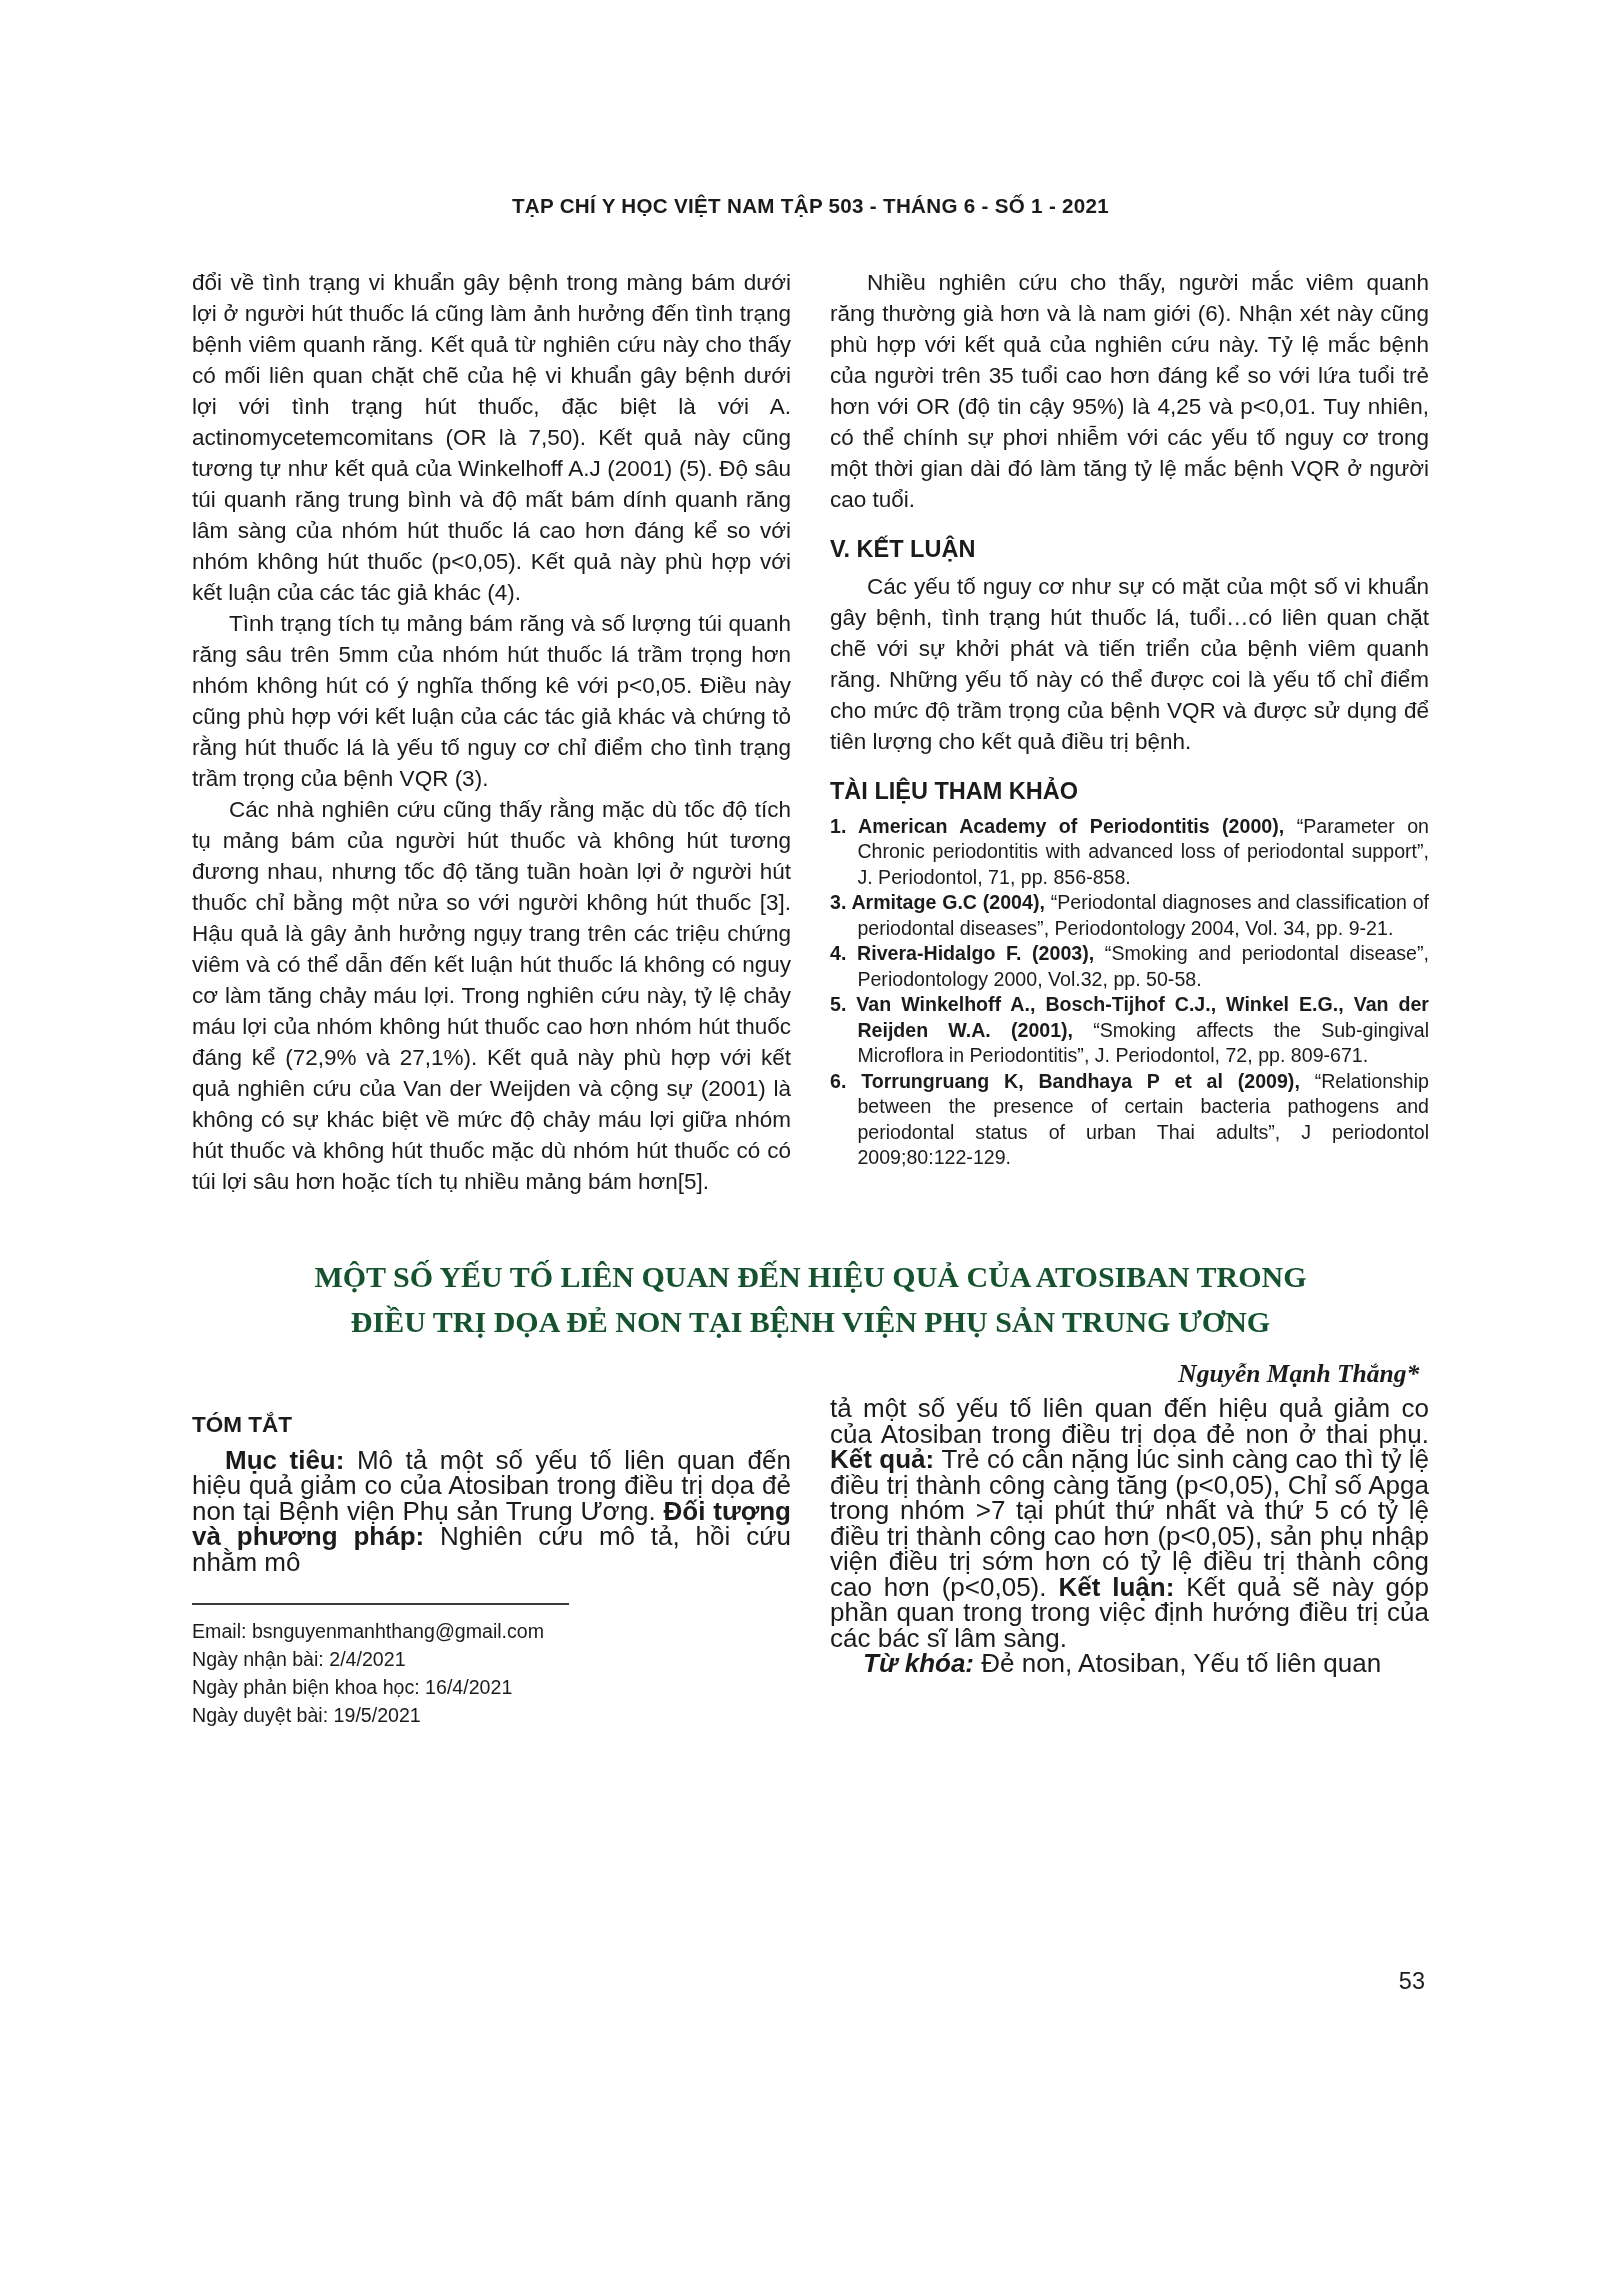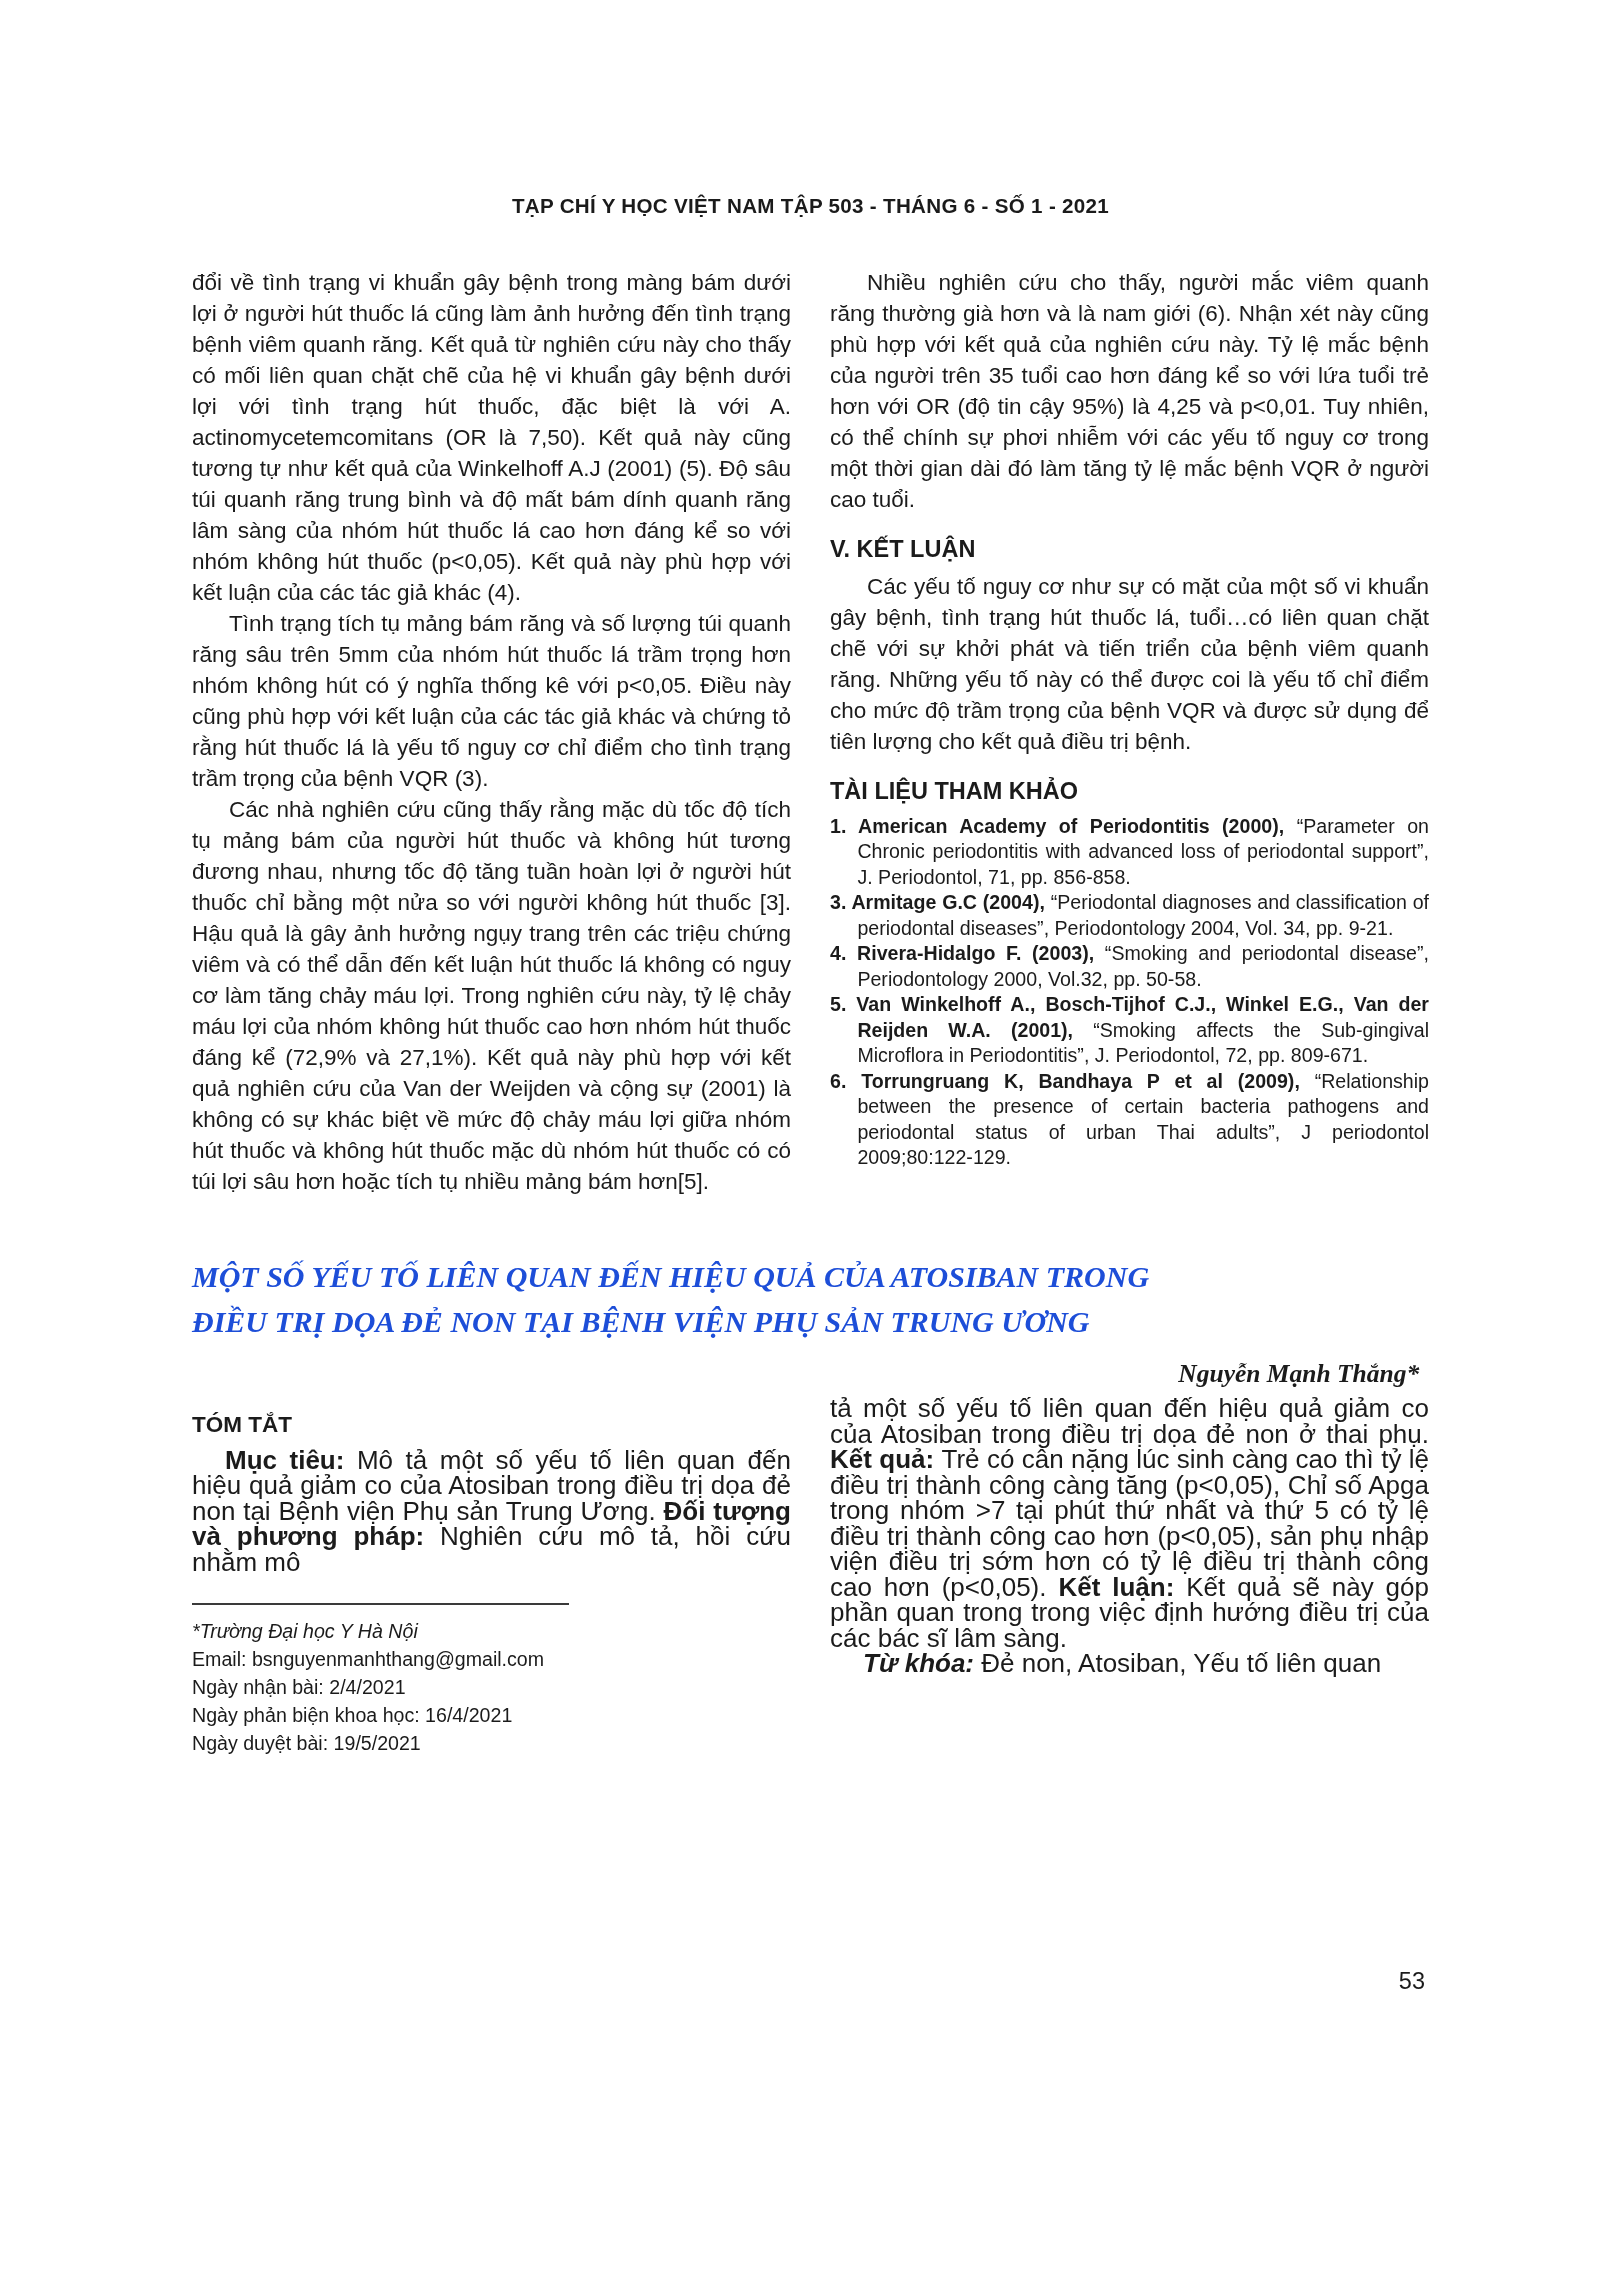--- a/index.html
+++ b/index.html
@@ -54,23 +54,22 @@
 
   .b { font-weight: 700; }
   .i { font-style: italic; }
 
   .article-head { margin-top: 57px; }
   .article-title {
     font-family: "Liberation Serif", serif;
     font-weight: 700;
     font-size: 30px;
     line-height: 45px;
-    text-align: left;
-    color: #1d4ed8;
-    font-style: italic;
+    text-align: center;
+    color: #14532d;
   }
   .author {
     font-family: "Liberation Serif", serif;
     font-weight: 700;
     font-style: italic;
     font-size: 25.5px;
     line-height: 31px;
     text-align: right;
     margin-top: 13.7px;
     padding-right: 9.8px;
@@ -149,21 +148,20 @@
     </div>
     <div class="author">Nguyễn Mạnh Thắng*</div>
   </section>
 
   <section class="two-col abstract-sec">
     <div class="col">
       <h3 class="abs-head">TÓM TẮT</h3>
       <p class="small small-indent"><span class="b">Mục tiêu: </span><span>Mô tả một số yếu tố liên quan đến hiệu quả giảm co của Atosiban trong điều trị dọa đẻ non tại Bệnh viện Phụ sản Trung Ương. </span><span class="b">Đối tượng và phương pháp: </span><span>Nghiên cứu mô tả, hồi cứu nhằm mô</span></p>
       <div class="footnote">
         <div class="fn-rule"></div>
-        <div class="fn-line i">*Trường Đại học Y Hà Nội</div>
         <div class="fn-line">Email: bsnguyenmanhthang@gmail.com</div>
         <div class="fn-line">Ngày nhận bài: 2/4/2021</div>
         <div class="fn-line">Ngày phản biện khoa học: 16/4/2021</div>
         <div class="fn-line">Ngày duyệt bài: 19/5/2021</div>
       </div>
     </div>
     <div class="col">
       <p class="small"><span>tả một số yếu tố liên quan đến hiệu quả giảm co của Atosiban trong điều trị dọa đẻ non ở thai phụ. </span><span class="b">Kết quả: </span><span>Trẻ có cân nặng lúc sinh càng cao thì tỷ lệ điều trị thành công càng tăng (p&lt;0,05), Chỉ số Apga trong nhóm &gt;7 tại phút thứ nhất và thứ 5 có tỷ lệ điều trị thành công cao hơn (p&lt;0,05), sản phụ nhập viện điều trị sớm hơn có tỷ lệ điều trị thành công cao hơn (p&lt;0,05). </span><span class="b">Kết luận: </span><span>Kết quả sẽ này góp phần quan trong trong việc định hướng điều trị của các bác sĩ lâm sàng.</span></p>
       <p class="small small-indent keywords"><span class="b i">Từ khóa: </span><span>Đẻ non, Atosiban, Yếu tố liên quan</span></p>
     </div>

